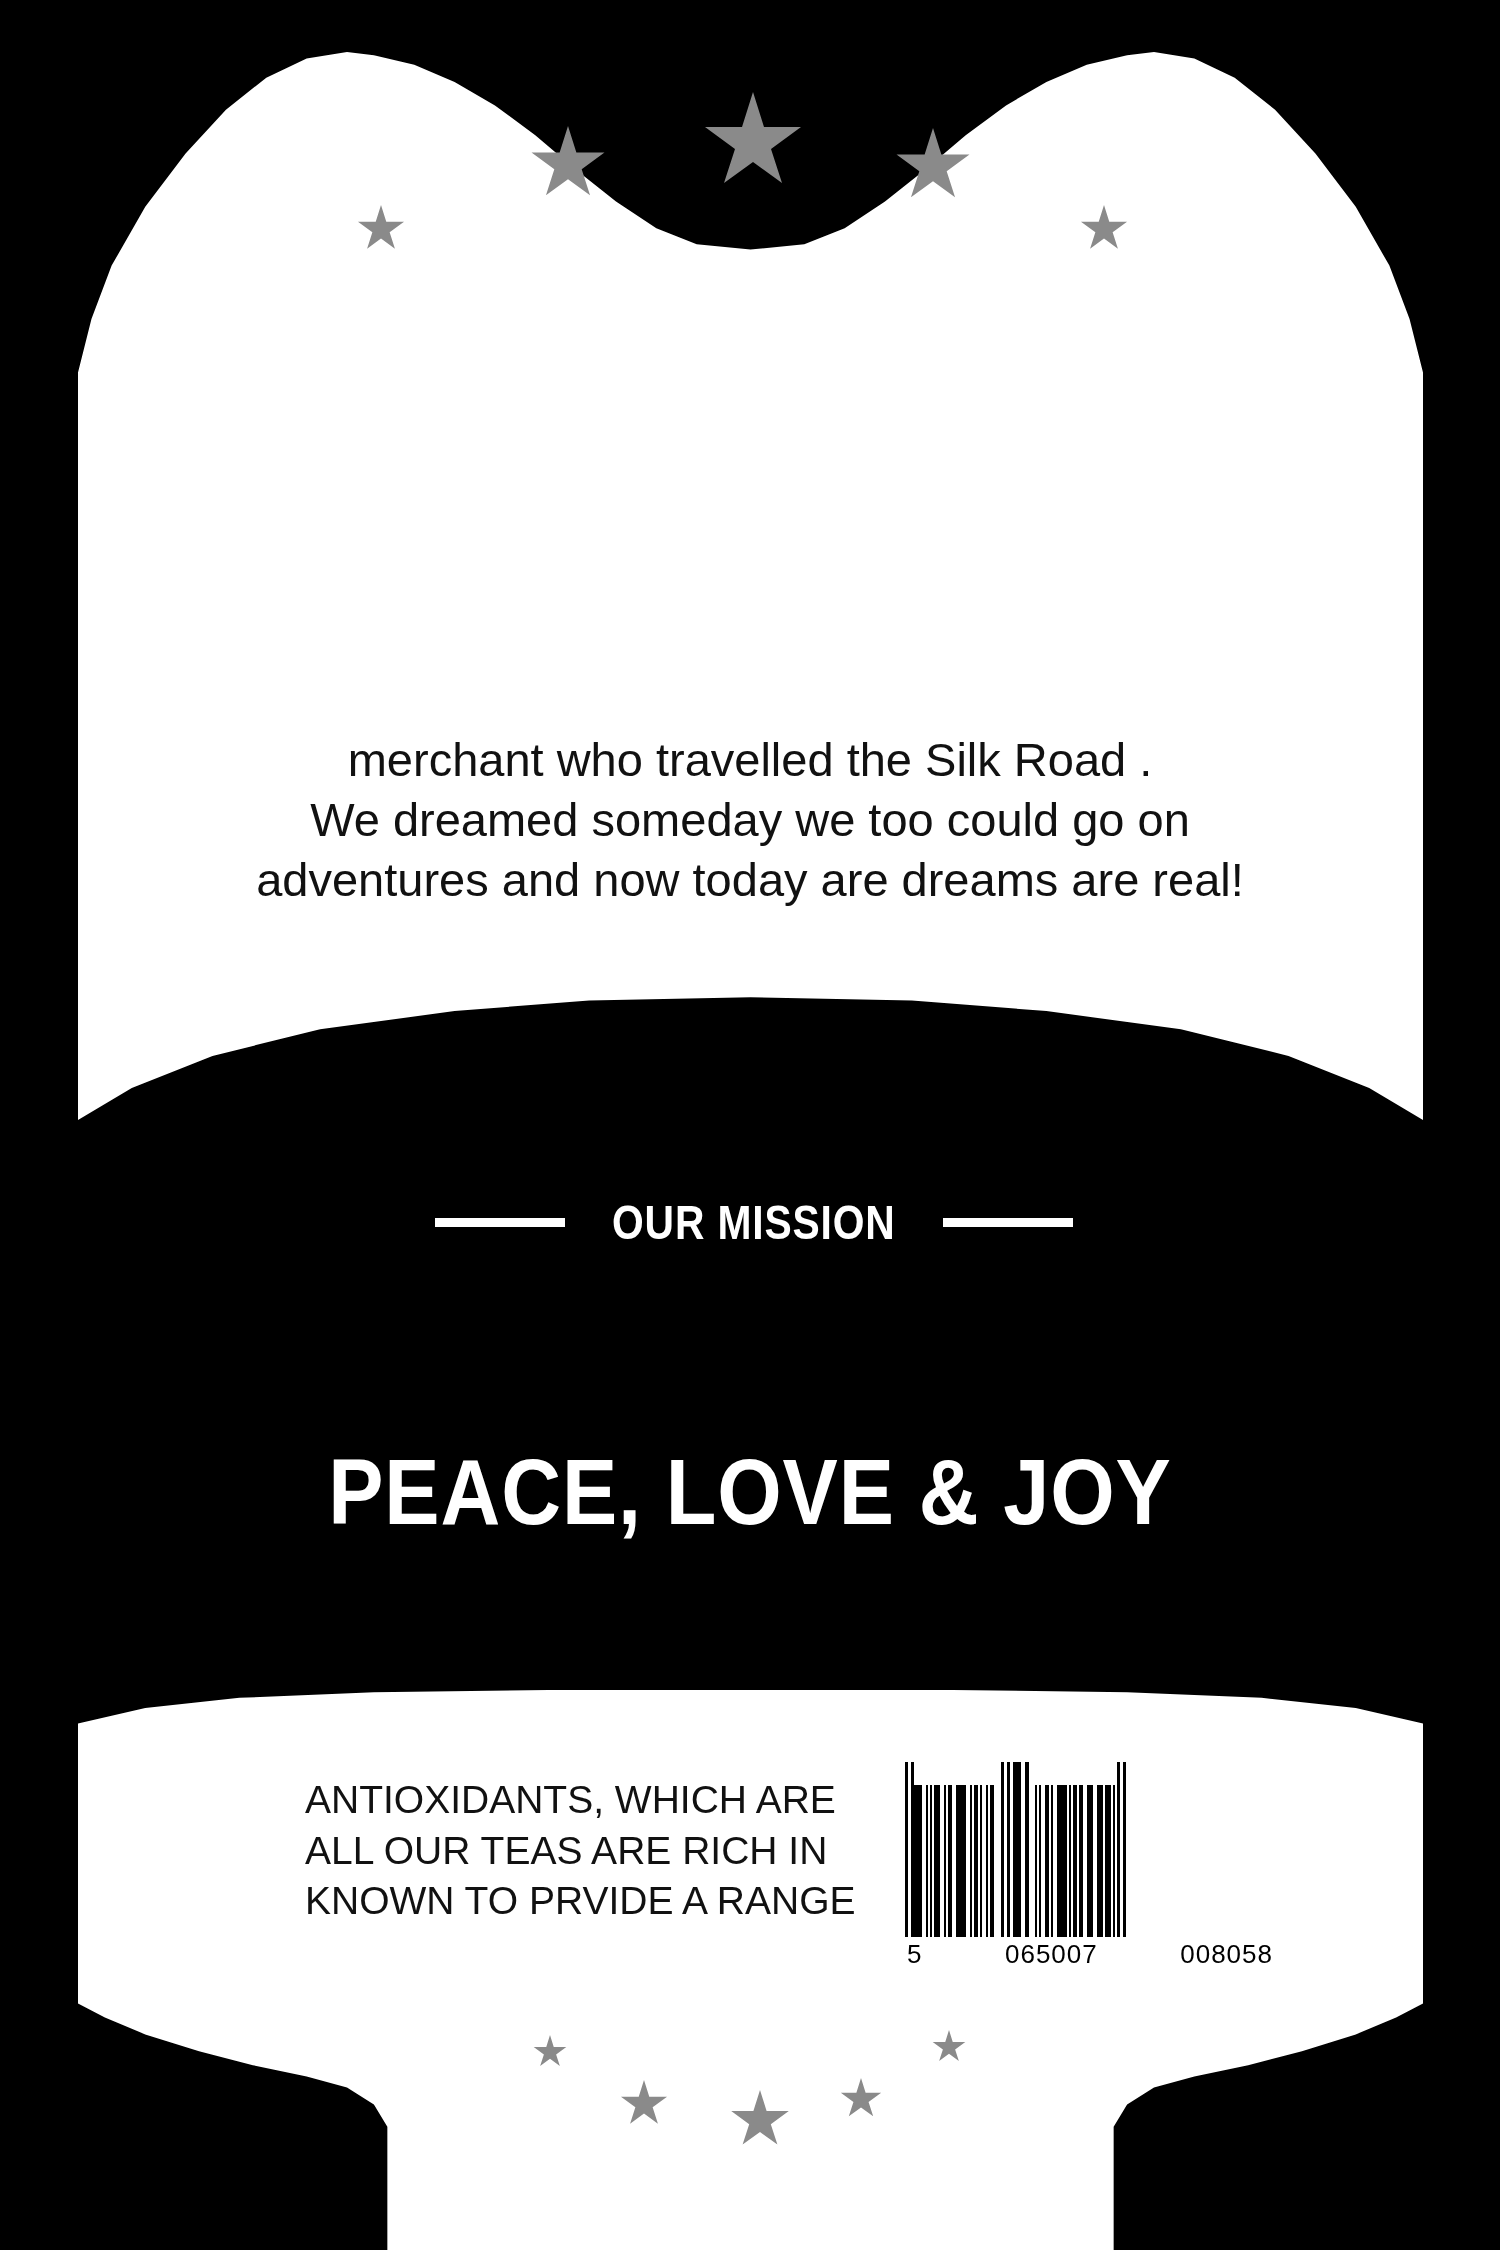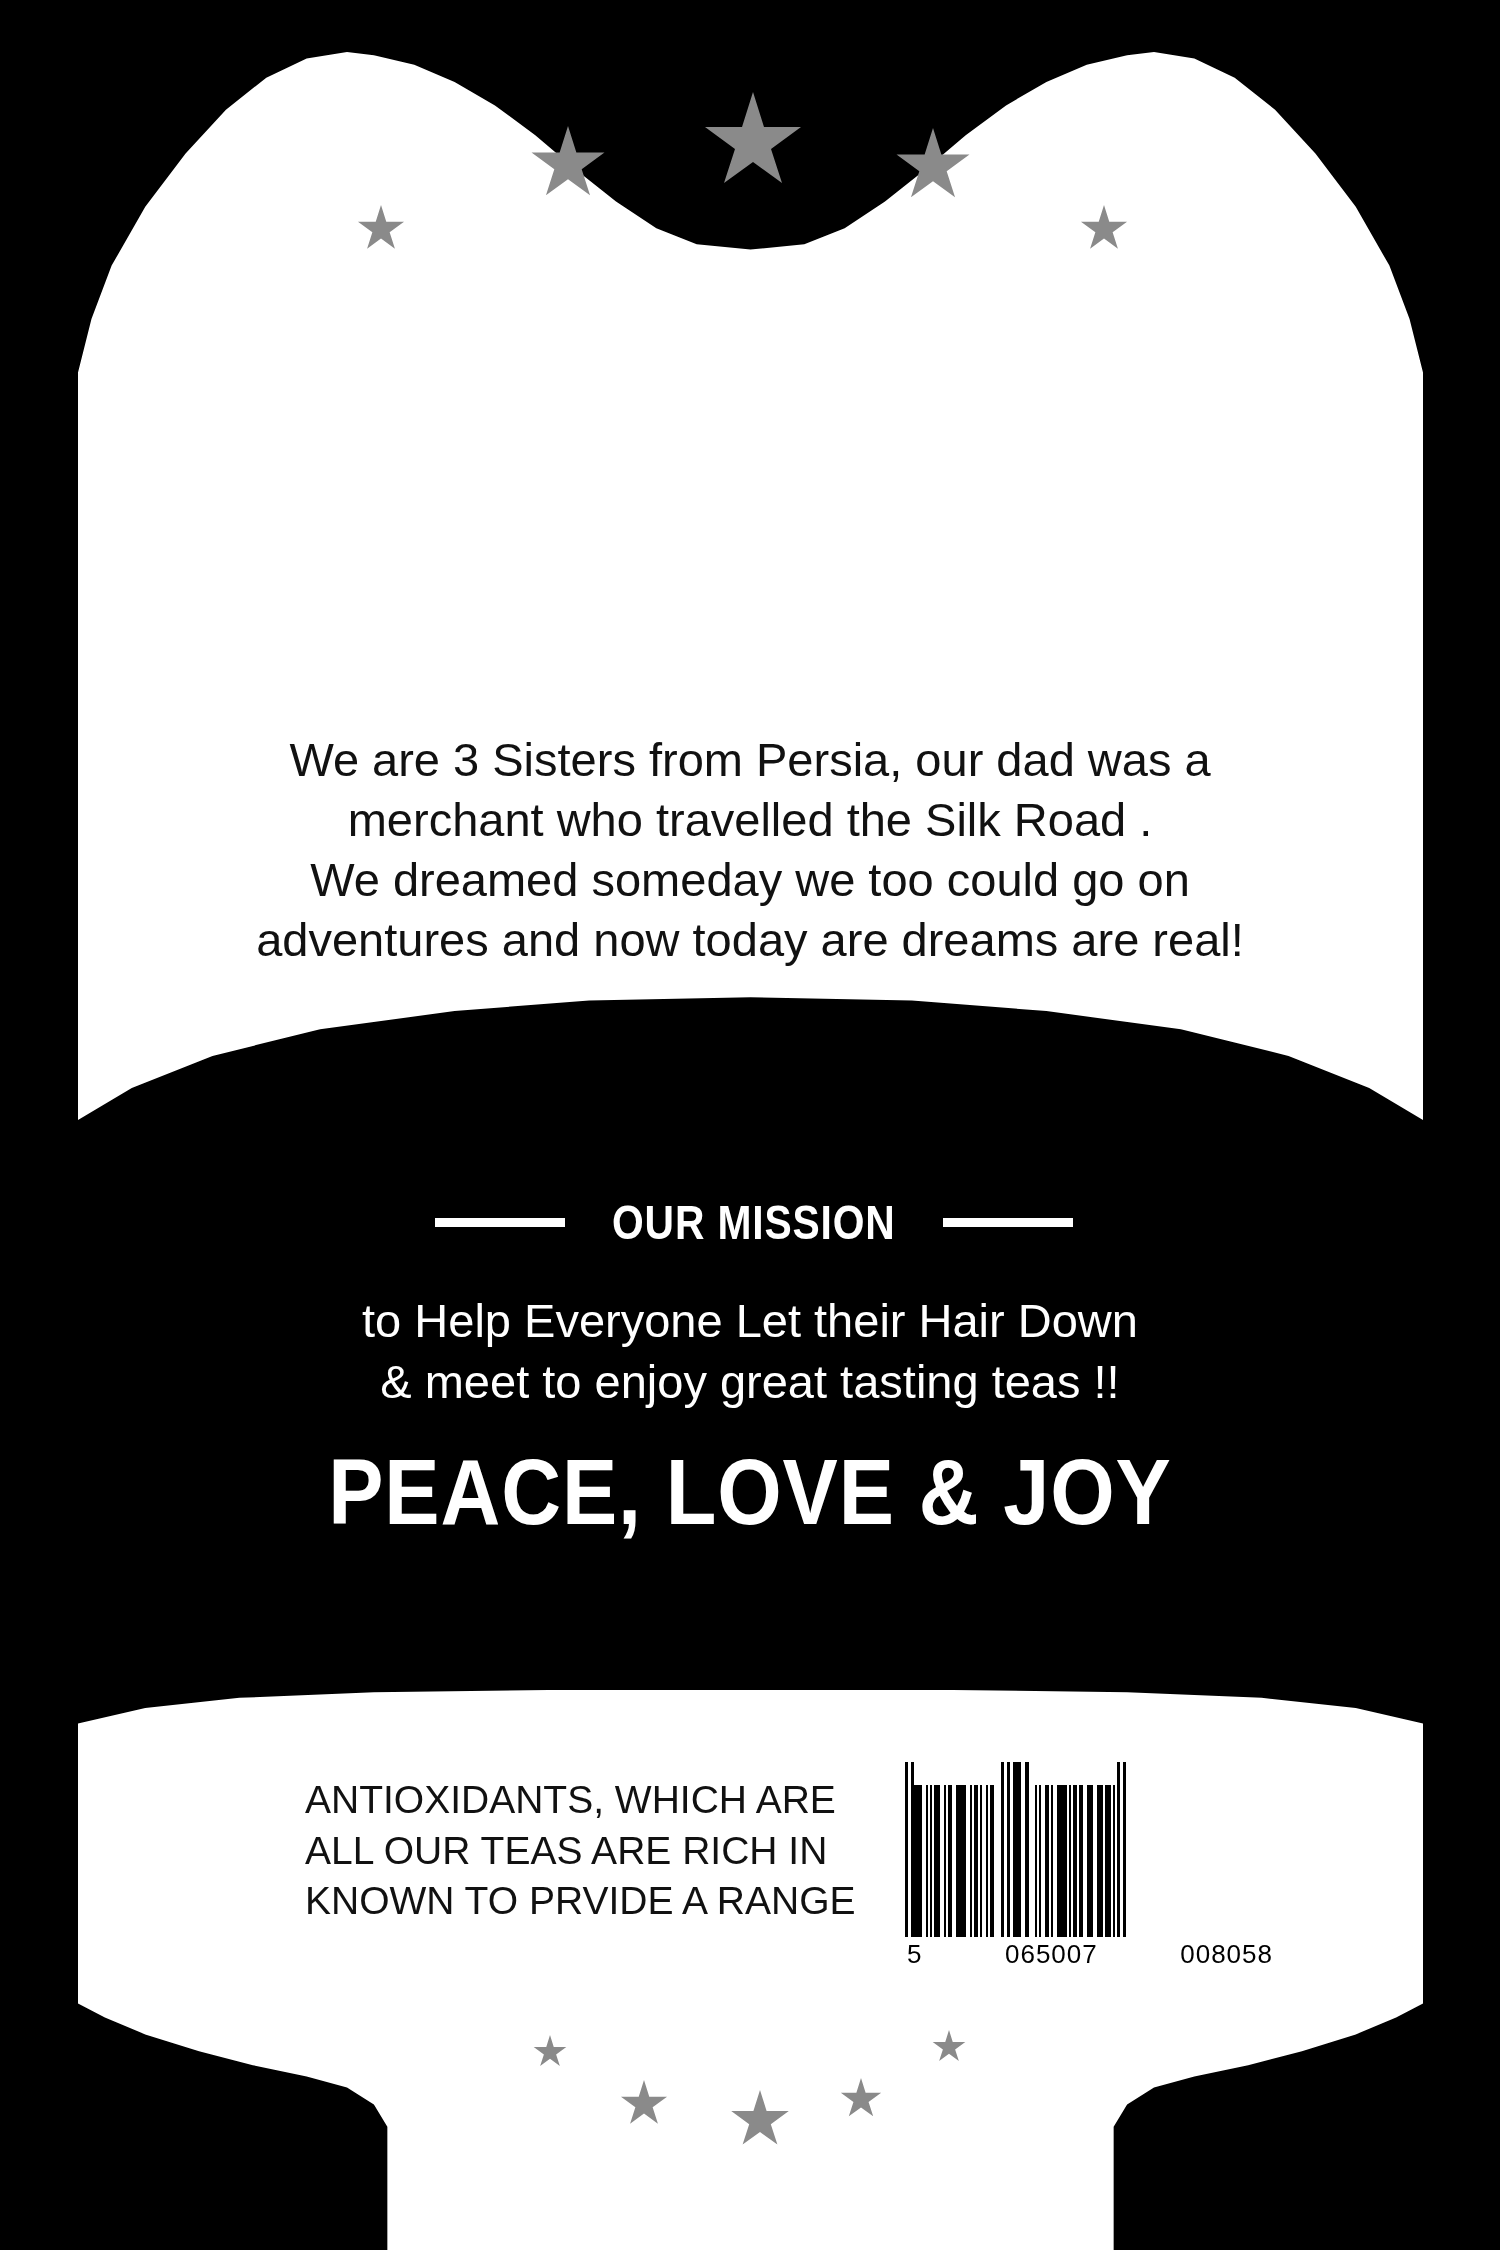--- a/index.html
+++ b/index.html
@@ -225,36 +225,31 @@
   <div class="top-panel"></div>
 
   <div class="star star-s1"></div>
   <div class="star star-s2"></div>
   <div class="star star-s3"></div>
   <div class="star star-s4"></div>
   <div class="star star-s5"></div>
 
 
   <div class="story">
-    <div>We are 3 Sisters from Persia, our dad was a</div>
     <div>merchant who travelled the Silk Road .</div>
     <div>We dreamed someday we too could go on</div>
     <div>adventures and now today are dreams are real!</div>
   </div>
 
   <div class="mission-header">
     <span class="mh-rule"></span>
     <span class="mh-text">OUR MISSION</span>
     <span class="mh-rule"></span>
   </div>
 
-  <div class="mission-body">
-    <div>to Help Everyone Let their Hair Down</div>
-    <div>&amp; meet to enjoy great tasting teas !!</div>
-  </div>
 
   <div class="mission-slogan">PEACE, LOVE &amp; JOY</div>
 
   <div class="bottom-panel"></div>
 
   <div class="health-text">
     <div>ANTIOXIDANTS, WHICH ARE</div>
     <div>ALL OUR TEAS ARE RICH IN</div>
     <div>KNOWN TO PRVIDE A RANGE</div>
   </div>

